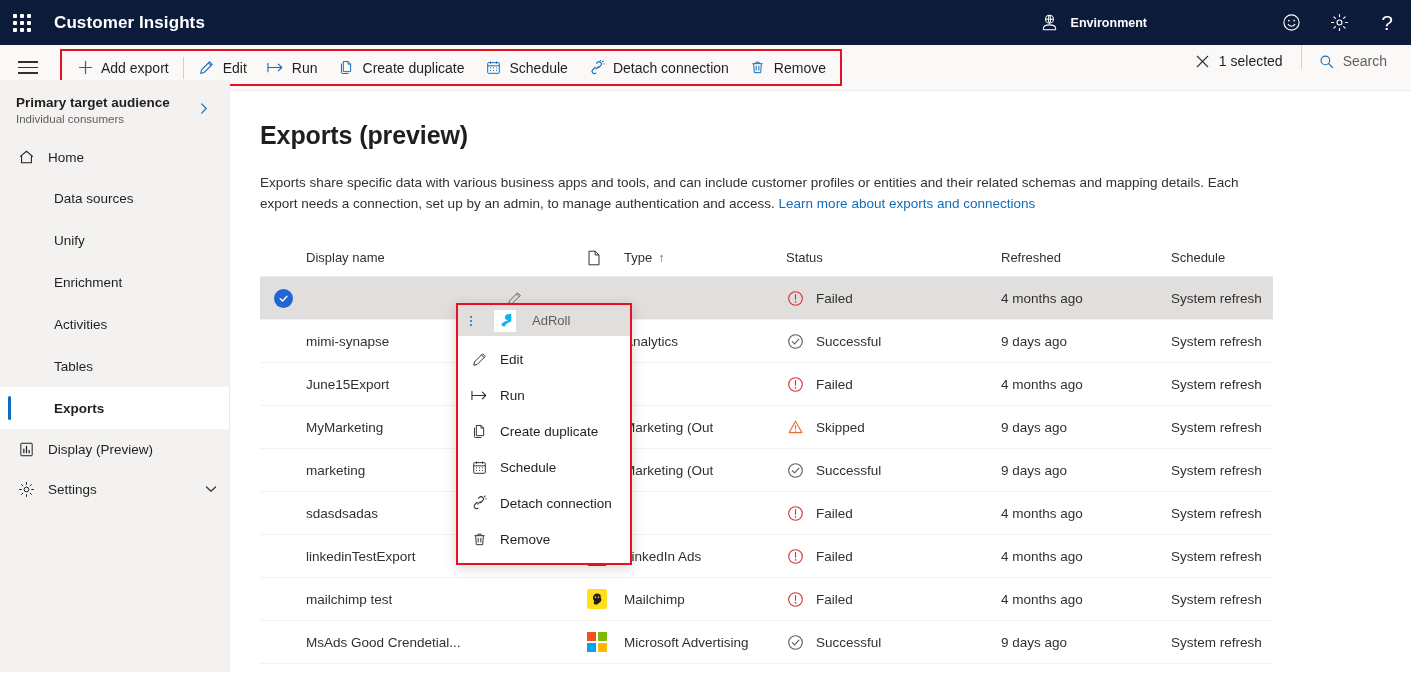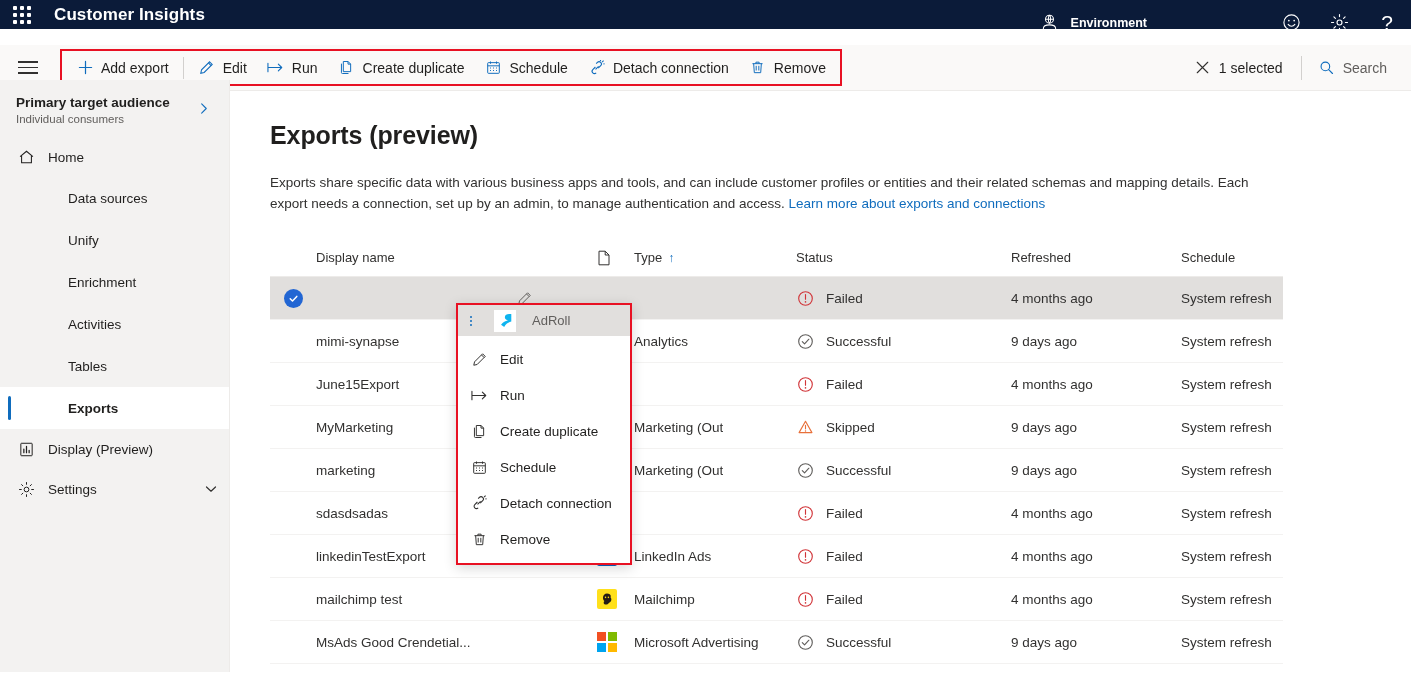--- a/index.html
+++ b/index.html
@@ -7,21 +7,21 @@
     margin: 0; padding: 0;
     width: 1411px; height: 683px;
     overflow: hidden;
     font-family: "Liberation Sans", sans-serif;
     background: #ffffff;
   }
 
   
   .brandbar {
     position: absolute; top: 0; left: 0;
-    width: 1411px; height: 29px;
+    width: 1411px; height: 45px;
     background: #0b1b39;
     display: flex; align-items: center;
     color: #ffffff;
   }
   .waffle {
     width: 44px; height: 45px;
     display: flex; align-items: center; justify-content: center;
     cursor: pointer;
   }
   .waffle-grid {
@@ -81,21 +81,21 @@
     cursor: pointer; white-space: nowrap;
   }
   .cmd-ico {
     width: 18px; height: 18px; margin-right: 7px;
     display: flex; align-items: center; justify-content: center;
     color: #0f6cbd;
   }
   .cmd-sep { width: 1px; height: 22px; background: #d2d0ce; margin: 0 4px; }
 
   .cmd-right {
-    margin-left: auto; display: flex; align-items: center;
+    margin-left: auto; display: flex; 
     height: 46px; padding-right: 14px;
   }
   .sel-count {
     display: flex; align-items: center;
     font-size: 14px; color: #201f1e;
     padding: 0 12px; height: 33px; cursor: pointer;
   }
   .sel-count .cmd-ico { color: #323130; }
   .vline { width:1px; height:24px; background:#d2d0ce; margin:0 6px; }
   .search-btn {
@@ -131,35 +131,35 @@
   }
   .nav-ico {
     width: 20px; height: 20px; margin-right: 12px;
     display: flex; align-items: center; justify-content: center;
     color: #201f1e; flex: none;
   }
   .nav-label { flex: 1; }
   .nav-chev { font-size: 11px; color: #323130; }
   .nav-sub {
     display: flex; align-items: center;
-    height: 42px; padding-left: 68px;
+    height: 42px; padding-left: 54px;
     font-size: 13.5px; color: #201f1e; cursor: pointer;
   }
   .nav-sub.selected {
     background: #ffffff; font-weight: bold;
   }
   .nav-sub.selected::before {
     content: ""; position: absolute; left: 8px;
     width: 3px; height: 24px; background: #0f6cbd; border-radius: 2px;
   }
   .nav-sub-wrap { position: relative; }
 
   
   .main {
-    position: absolute; top: 91px; left: 240px;
+    position: absolute; top: 91px; left: 230px;
     width: 1043px; height: 592px;
     background: #ffffff;
     overflow: hidden;
   }
   .page-title {
     font-size: 25px; font-weight: bold; color: #201f1e;
     padding: 30px 0 0 30px;
     letter-spacing: -0.1px;
   }
   .page-desc {

